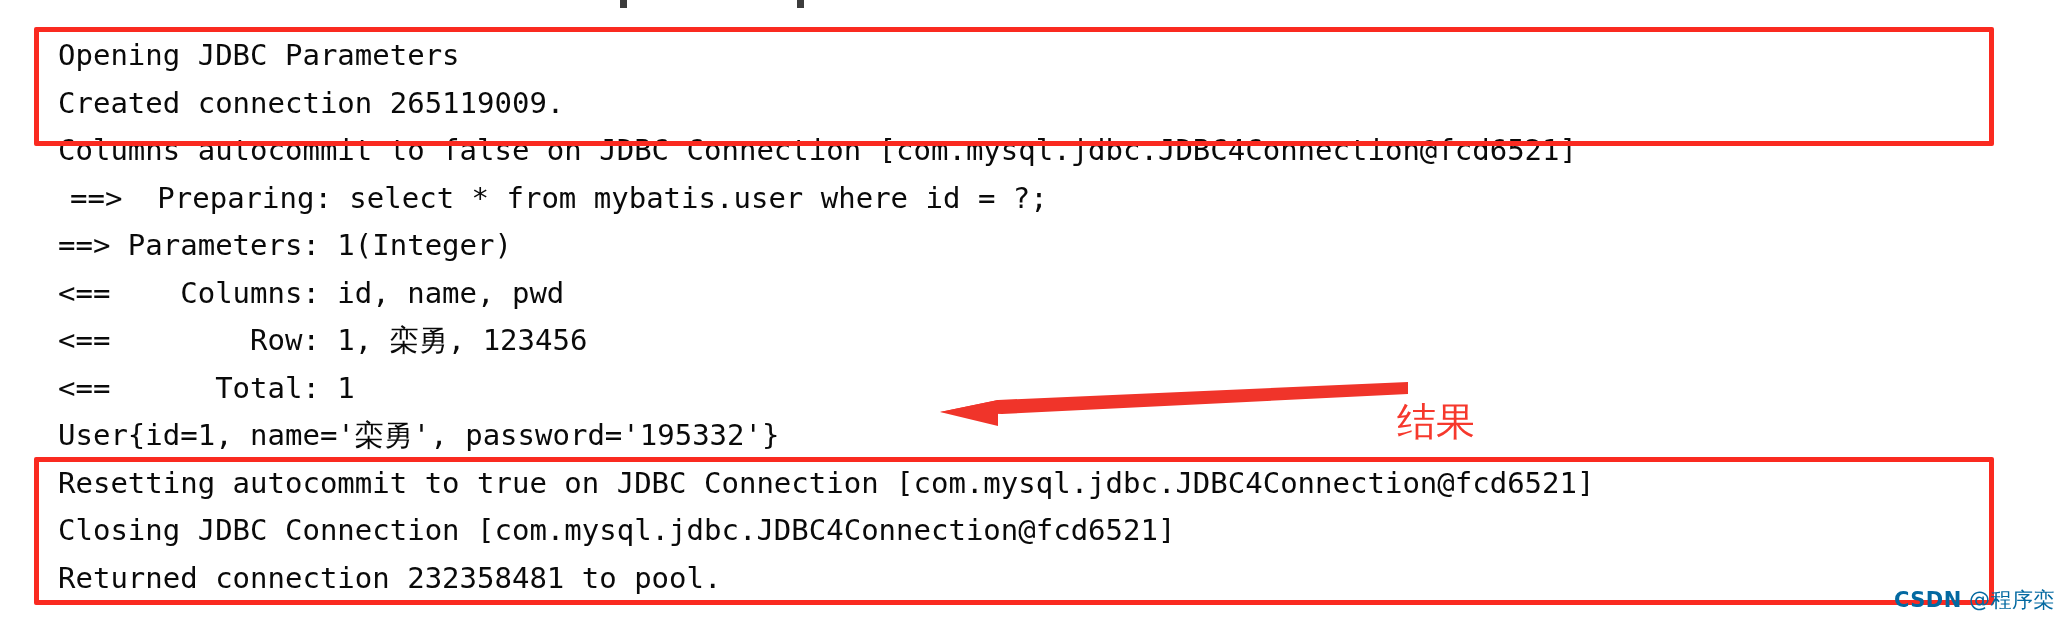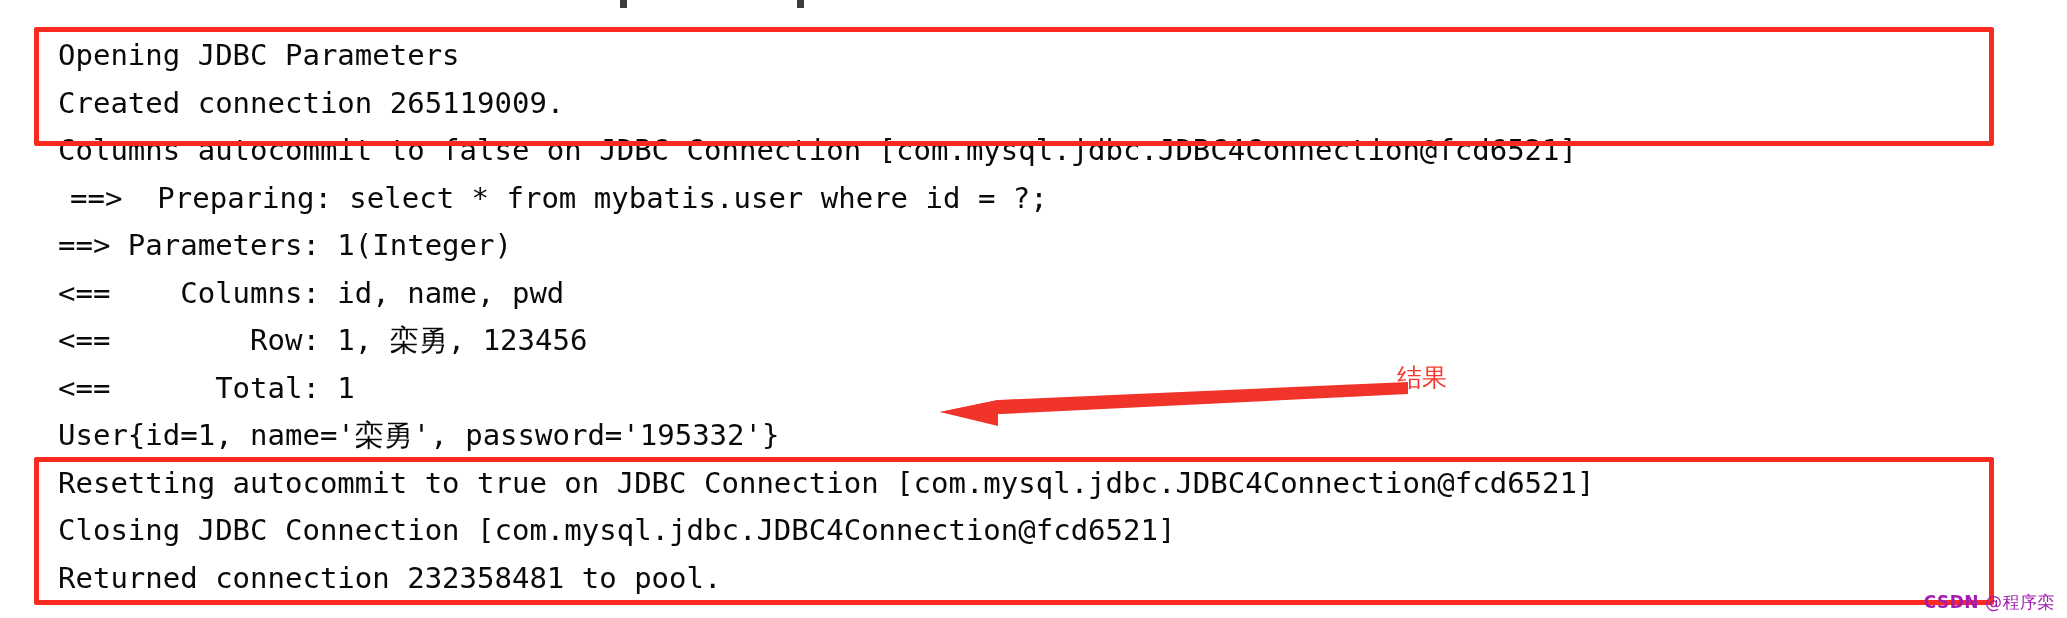--- a/index.html
+++ b/index.html
@@ -86,36 +86,36 @@
     position: absolute;
     left: 940px;
     top: 380px;
     width: 480px;
     height: 60px;
     pointer-events: none;
   }
   #annotation-label {
     position: absolute;
     left: 1397px;
-    top: 360px;
+    top: 404px;
     font-family: "DejaVu Sans", "Liberation Sans", sans-serif;
-    font-size: 25px;
+    font-size: 39px;
     line-height: 36px;
     color: #f6382c;
     white-space: nowrap;
   }
 
   
   #watermark {
     position: absolute;
     right: 12px;
     bottom: 4px;
     font-family: "DejaVu Sans", "Liberation Sans", sans-serif;
-    font-size: 17px;
-    color: #a21caf;
+    font-size: 21px;
+    color: #0369a1;
     white-space: nowrap;
     letter-spacing: 0.5px;
   }
   #watermark .wm-brand { font-weight: bold; }
 </style>
 </head>
 <body>
 
 <div id="top-card">
   <div class="card-label">入门</div>

